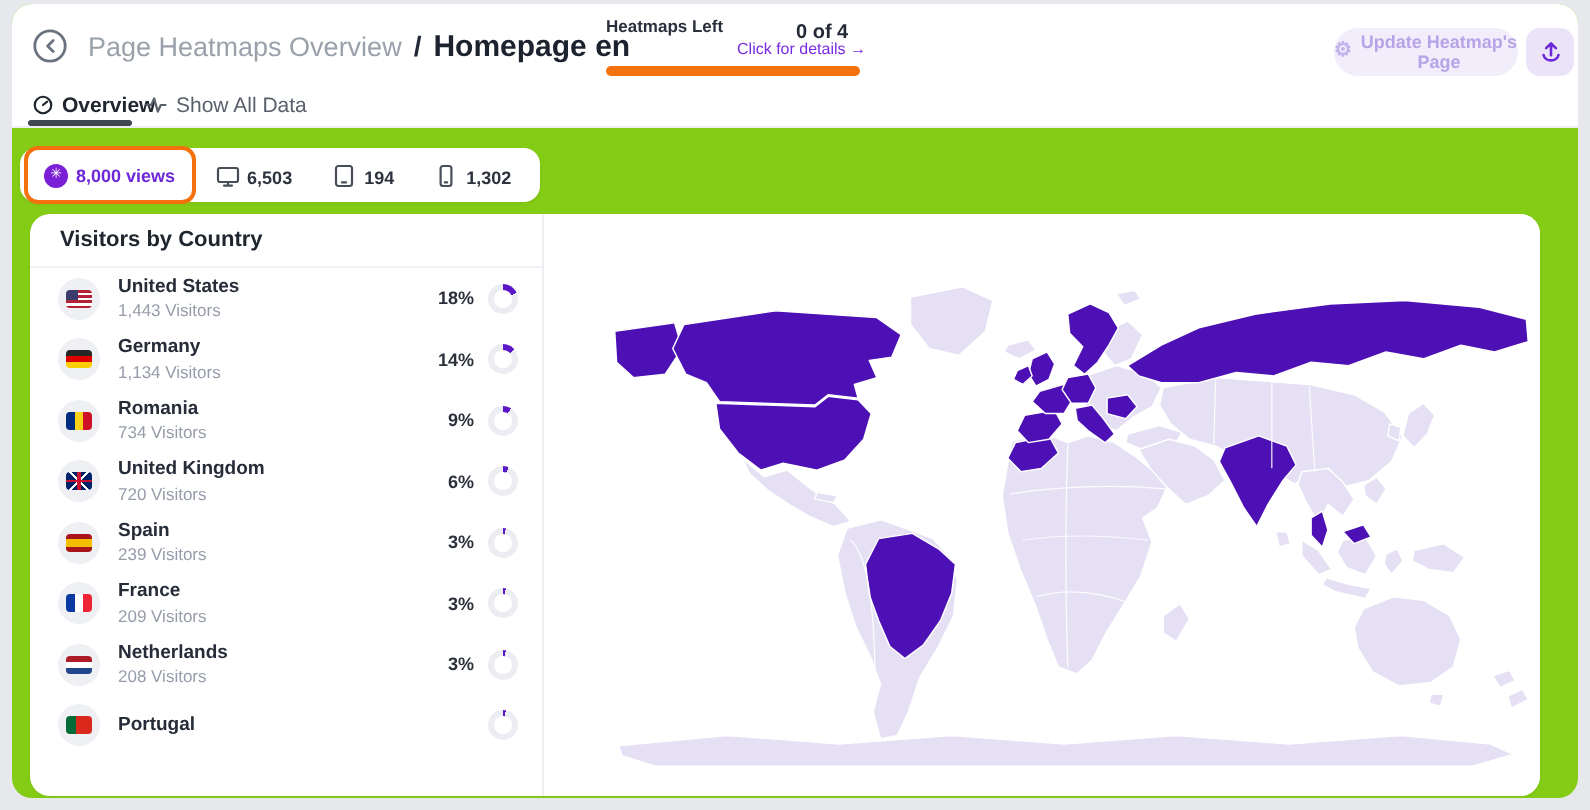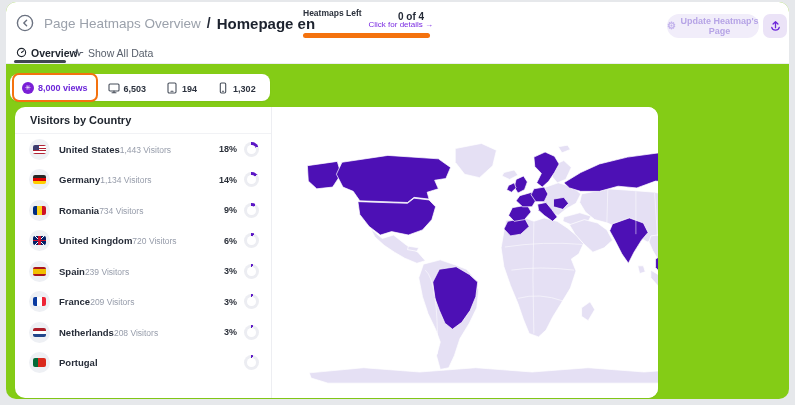--- a/index.html
+++ b/index.html
@@ -53,33 +53,33 @@
   .chip-views{margin:-2px 0 -2px 2px; height:29px; border:2.5px solid var(--orange);
               border-radius:7px; padding:0 8px; display:flex; align-items:center;
               gap:4px; background:#fff; cursor:pointer;}
   .views-num{font-size:9px; font-weight:700; color:var(--accent);}
   .views-ico{width:12px; height:12px; border-radius:50%; background:#7a1fd6;
              display:flex; align-items:center; justify-content:center;
              color:#fff; font-size:7px; line-height:1;}
   .chip{padding:0 10px; display:flex; align-items:flex-end; gap:4px; cursor:pointer;}
   .chip-num{font-size:9px; font-weight:600; color:#2c323e;}
   
-  .panel{position:absolute; left:9px; top:105px; width:643px; height:291px;
+  .panel{position:absolute; left:9px; top:105px; width:755px; height:291px;
          background:#fff; border-radius:10px; overflow:hidden;
          box-shadow:0 1px 2px rgba(16,24,40,.04);}
   .leftcol{position:absolute; left:0; top:0; bottom:0; width:257px;
            border-right:1px solid #edeef2;}
   .leftcol-header{height:27px; border-bottom:1px solid #f1f2f5;
                   display:flex; align-items:center; padding:0 15px;}
   .panel-title{font-size:11px; font-weight:600; color:#20262f;}
   .crow{height:30.5px; display:flex; align-items:center; padding:0 12px 0 14px;}
   .flagc{width:21px; height:21px; border-radius:50%; background:#eef0f4; flex:none;
          display:flex; align-items:center; justify-content:center; margin-right:9px;}
   .flag{width:13px; height:9px; border-radius:2px; display:block;}
-  .cinfo{display:flex; flex-direction:row; line-height:1.2;}
+  .cinfo{display:flex; flex-direction:column; line-height:1.2;}
   .cname{font-size:9.5px; font-weight:600; color:#262c38;}
   .csub{font-size:8.5px; color:#969caa; margin-top:1px;}
   .cpct{margin-left:auto; font-size:9px; font-weight:600; color:#2b303a;}
   .donut{width:15px; height:15px; border-radius:50%; margin-left:7px;
          position:relative; background:#ecedf2; flex:none;}
   .donut::after{content:""; position:absolute; inset:3.2px; background:#fff; border-radius:50%;}
   
   .flag-us{background:linear-gradient(#3c3b6e,#3c3b6e) no-repeat 0 0/6px 5px,
            repeating-linear-gradient(180deg,#b22234 0 1.3px,#fff 1.3px 2.6px);}
   .flag-de{background:linear-gradient(180deg,#262626 0 33%,#dd0000 33% 67%,#ffce00 67%);}

